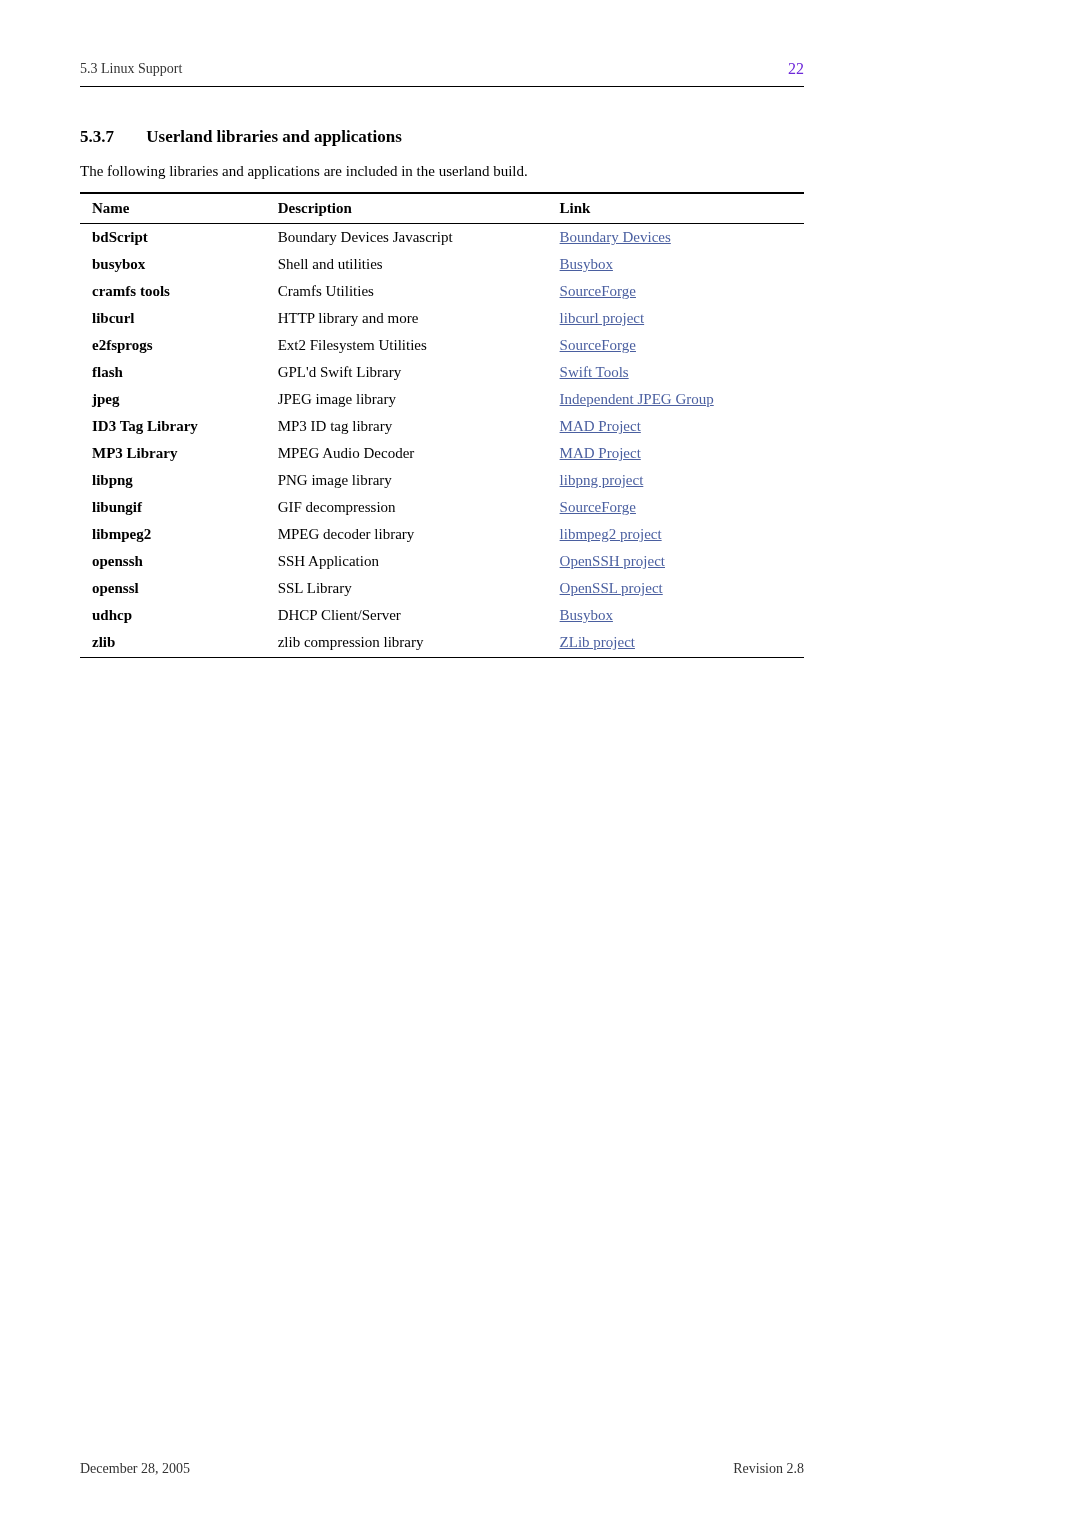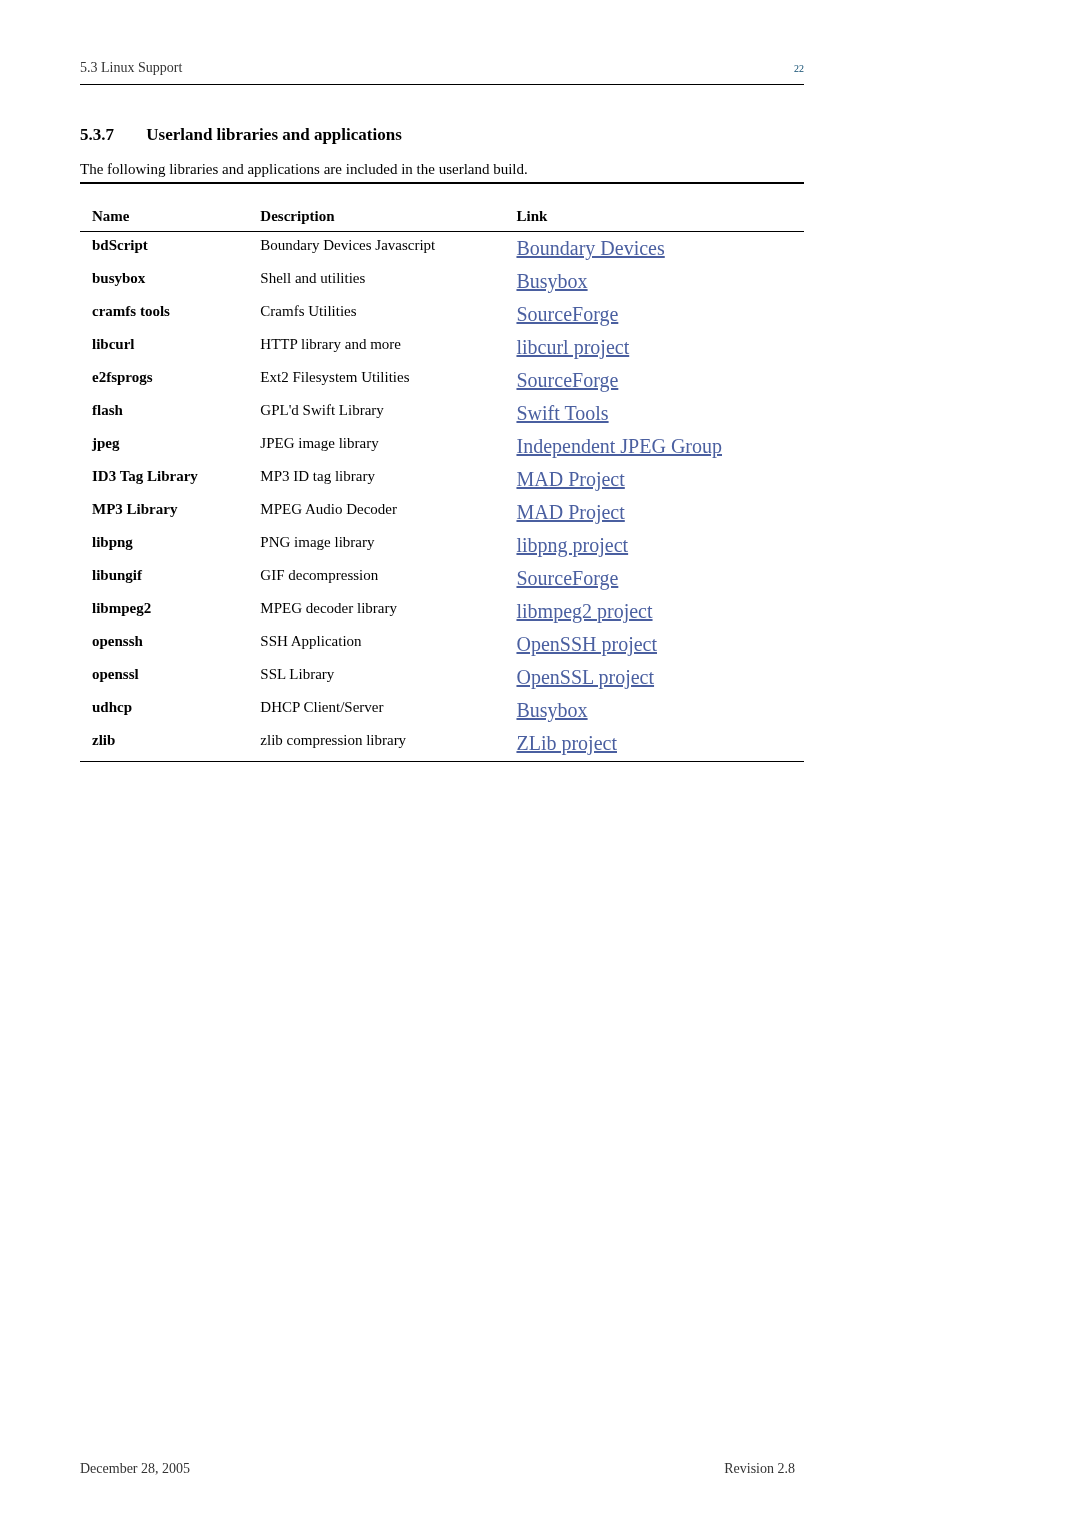--- a/index.html
+++ b/index.html
@@ -33,50 +33,50 @@
       padding-bottom: 8px;
       margin-bottom: 40px;
     }
 
     .header-section {
       font-size: 14px;
       color: #333;
     }
 
     .header-page-num {
-      font-size: 10px;
-      color: #0c4a6e;
+      font-size: 16px;
+      color: #6d28d9;
     }
 
     .section-title {
       font-size: 17px;
       font-weight: bold;
       margin-bottom: 16px;
     }
 
     .section-number {
       margin-right: 28px;
     }
 
     .intro-text {
       font-size: 15px;
-      margin-bottom: 4px;
+      margin-bottom: 12px;
       color: #000;
     }
 
     table {
       border-collapse: collapse;
       width: 100%;
       margin-top: 4px;
     }
 
     thead tr th {
       font-weight: bold;
       font-size: 15px;
-      padding: 24px 16px 6px 8px;
+      padding: 6px 16px 6px 8px;
       border-top: 2px solid #000;
       border-bottom: 1px solid #000;
       text-align: left;
     }
 
     thead tr th:first-child {
       padding-left: 12px;
     }
 
     tbody tr td {
@@ -91,28 +91,28 @@
     }
 
     tbody tr:last-child td {
       border-bottom: 1px solid #000;
       padding-bottom: 6px;
     }
 
     a.link-cell {
       color: #4a5fa0;
       text-decoration: underline;
-      font-size: 20px;
+      font-size: 15px;
     }
 
     .page-footer {
       position: absolute;
       bottom: 50px;
       left: 80px;
-      right: 89px;
+      right: 80px;
       display: flex;
       justify-content: space-between;
       font-size: 14px;
       color: #333;
     }
 
     tbody tr td.name-col {
       font-weight: bold;
       font-style: normal;
       font-family: 'Computer Modern', Georgia, serif;

